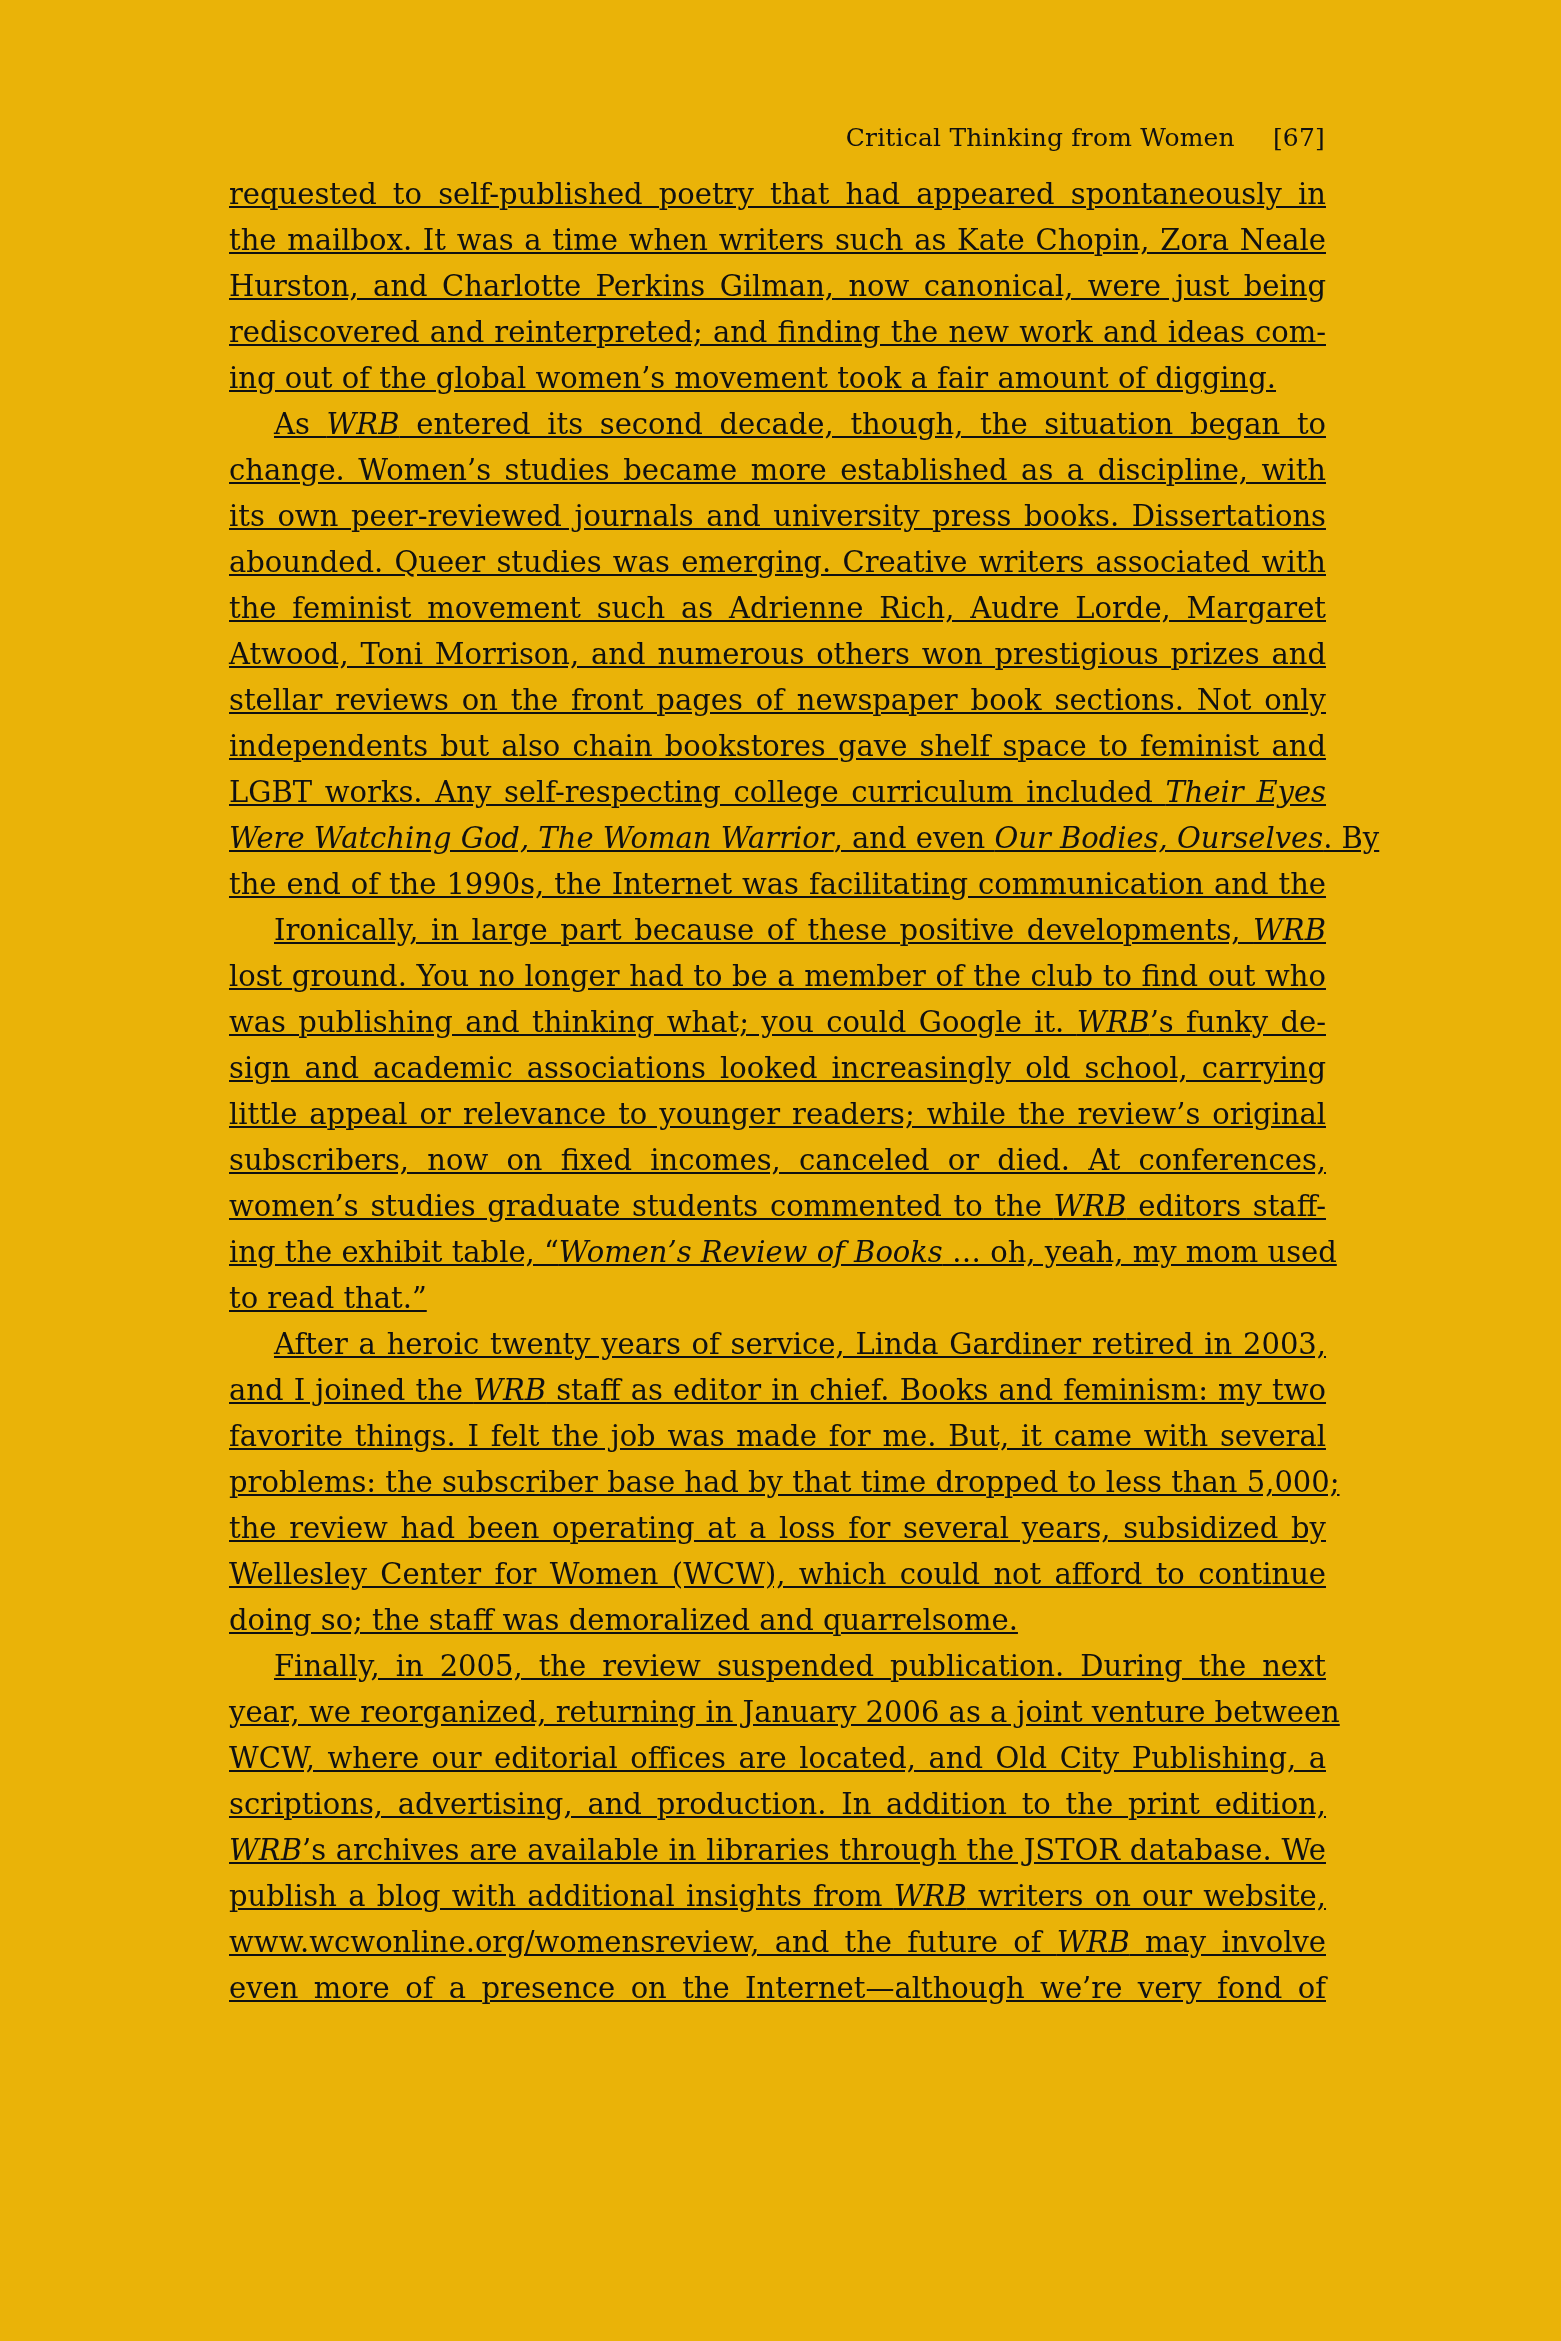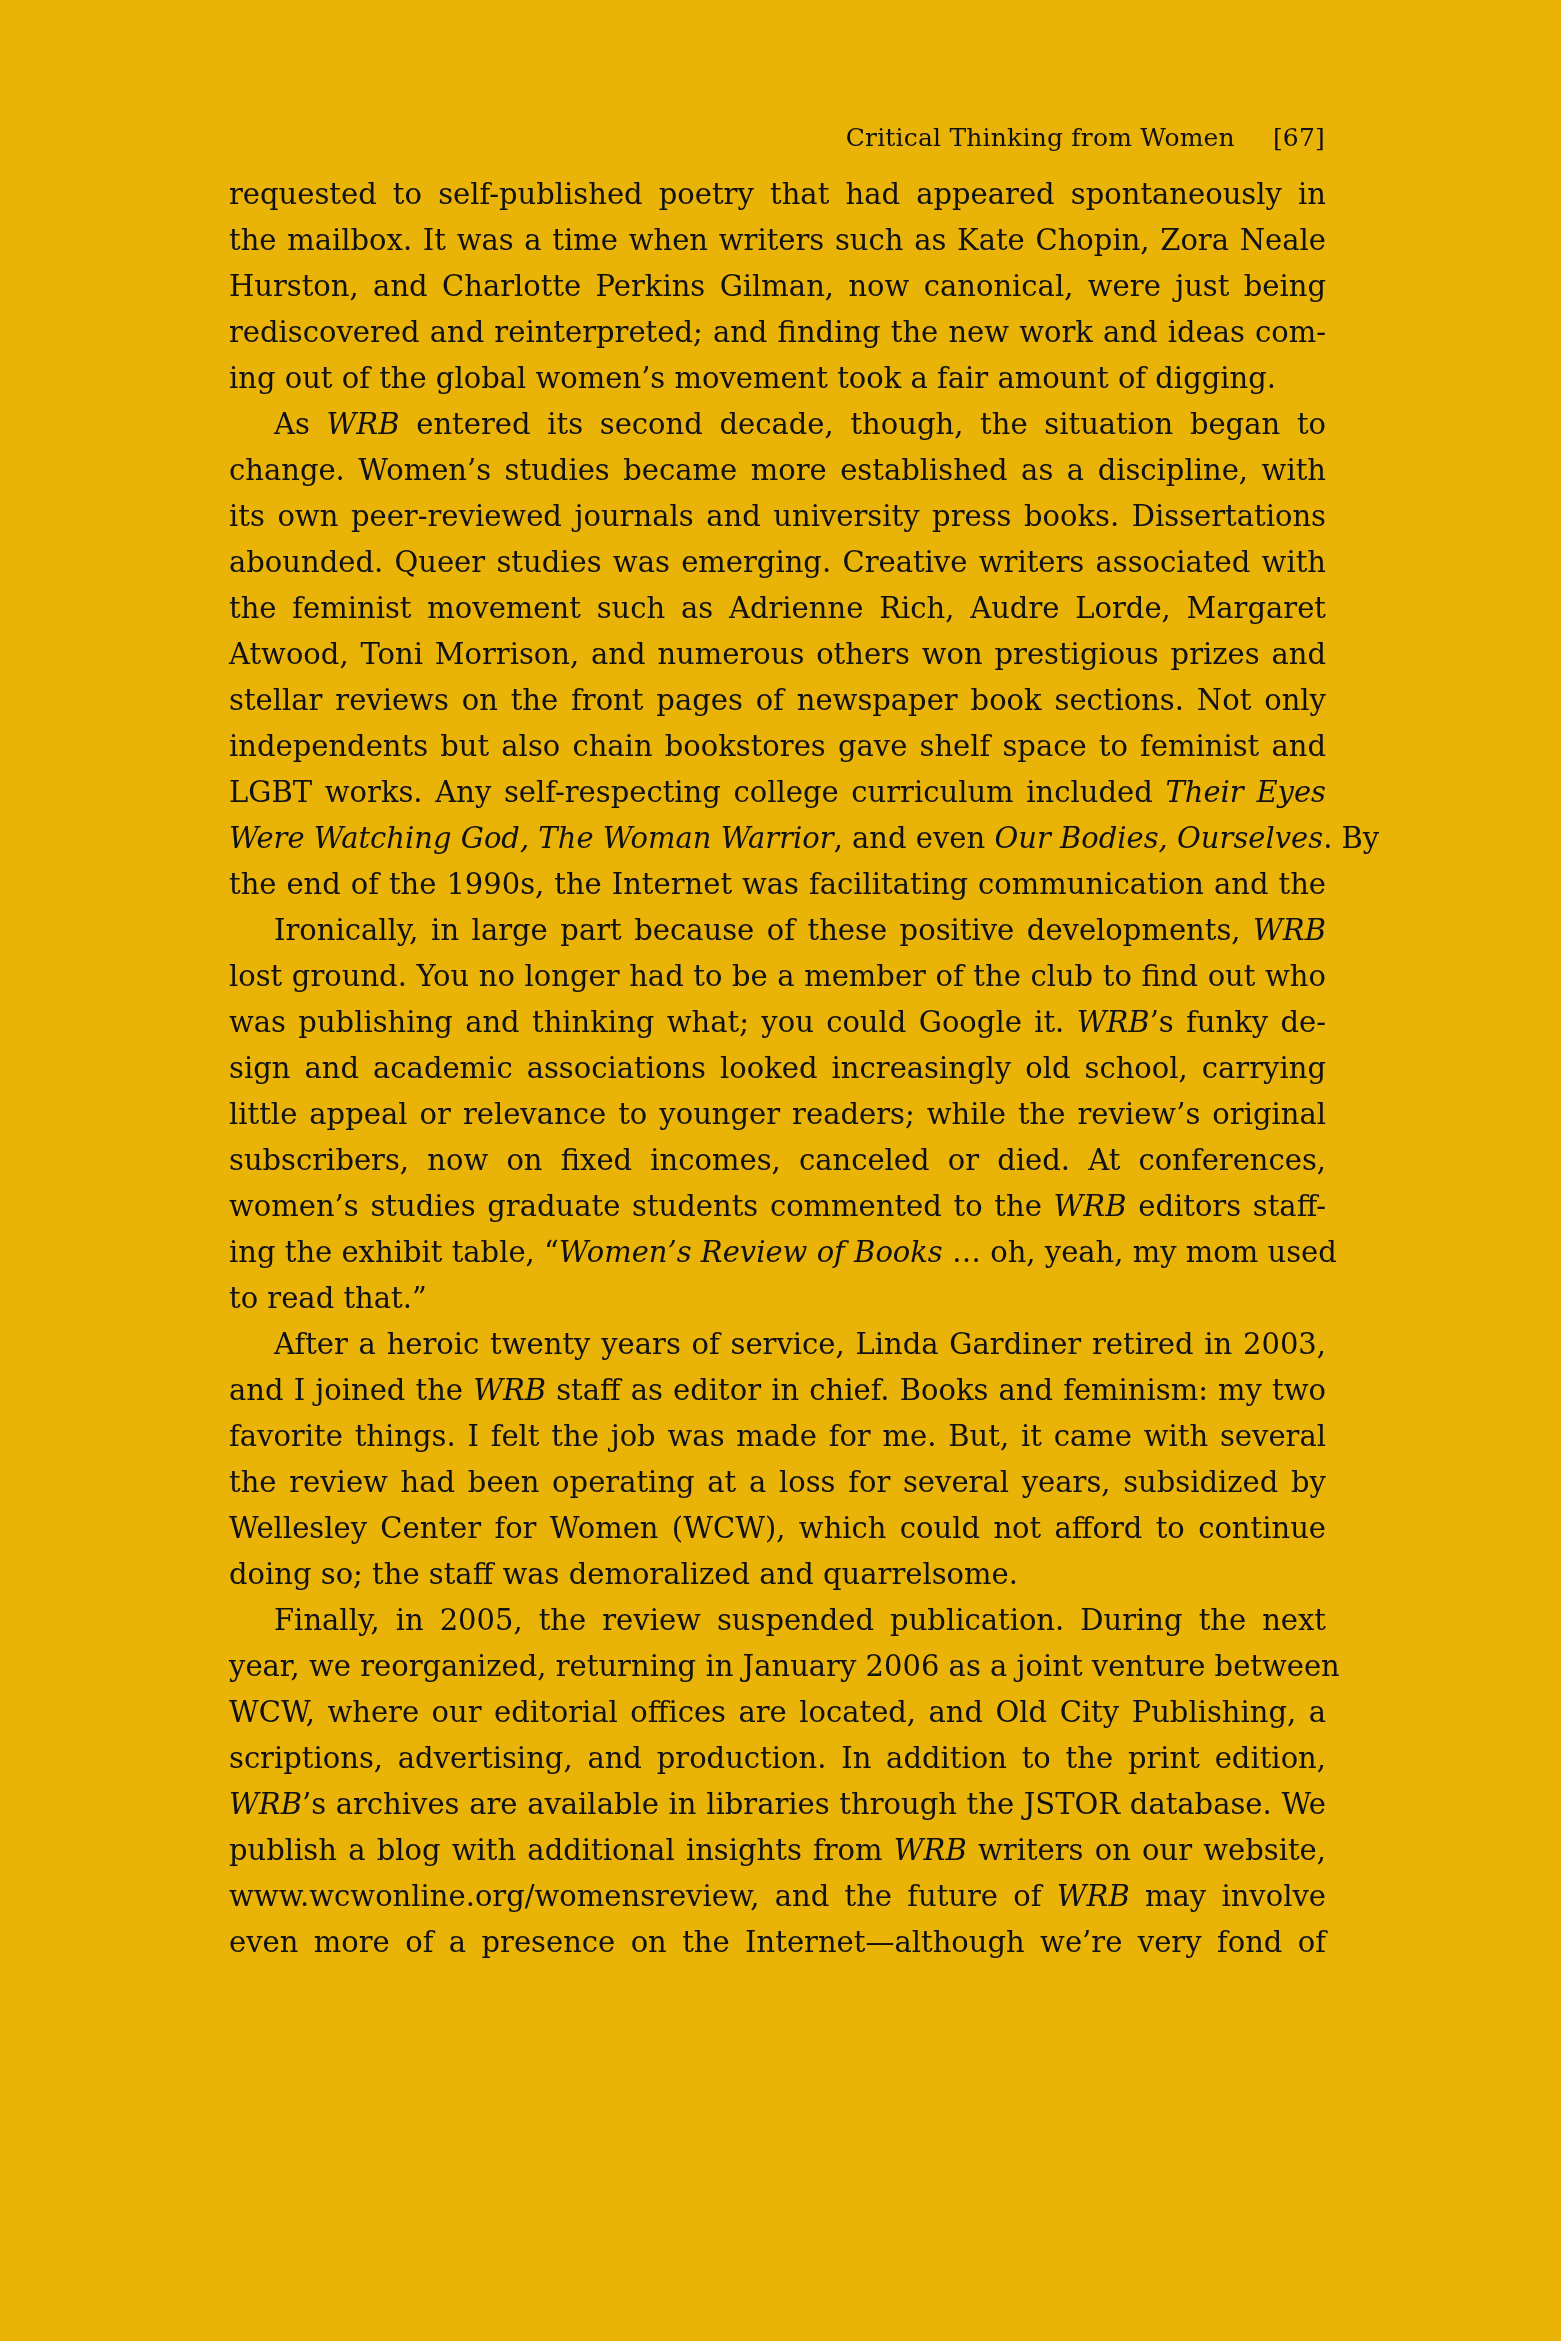--- a/index.html
+++ b/index.html
@@ -40,20 +40,21 @@
       width: 1097px;
       font-size: 29px;
     }
     .line {
       height: 46px;
       line-height: 46px;
       white-space: nowrap;
       text-align: justify;
       text-align-last: justify;
       overflow: visible;
+      text-decoration: underline;
     }
     .line.last {
       text-align: right;
       text-align-last: left;
     }
     .line.indent {
       padding-left: 45px;
     }
     .it {
       font-style: italic;
@@ -91,20 +92,21 @@
       <div class="line"><span>was publishing and thinking what; you could Google it. </span><span class="it">WRB</span><span>’s funky de-</span></div>
       <div class="line"><span>sign and academic associations looked increasingly old school, carrying</span></div>
       <div class="line"><span>little appeal or relevance to younger readers; while the review’s original</span></div>
       <div class="line"><span>subscribers, now on fixed incomes, canceled or died. At conferences,</span></div>
       <div class="line"><span>women’s studies graduate students commented to the </span><span class="it">WRB</span><span> editors staff-</span></div>
       <div class="line"><span>ing the exhibit table, “</span><span class="it">Women’s Review of Books</span><span> … oh, yeah, my mom used</span></div>
       <div class="line last"><span>to read that.”</span></div>
       <div class="line indent"><span>After a heroic twenty years of service, Linda Gardiner retired in 2003,</span></div>
       <div class="line"><span>and I joined the </span><span class="it">WRB</span><span> staff as editor in chief. Books and feminism: my two</span></div>
       <div class="line"><span>favorite things. I felt the job was made for me. But, it came with several</span></div>
+      <div class="line"><span>problems: the subscriber base had by that time dropped to less than 5,000;</span></div>
       <div class="line"><span>the review had been operating at a loss for several years, subsidized by</span></div>
       <div class="line"><span>Wellesley Center for Women (WCW), which could not afford to continue</span></div>
       <div class="line last"><span>doing so; the staff was demoralized and quarrelsome.</span></div>
       <div class="line indent"><span>Finally, in 2005, the review suspended publication. During the next</span></div>
       <div class="line"><span>year, we reorganized, returning in January 2006 as a joint venture between</span></div>
       <div class="line"><span>WCW, where our editorial offices are located, and Old City Publishing, a</span></div>
       <div class="line"><span>scriptions, advertising, and production. In addition to the print edition,</span></div>
       <div class="line"><span class="it">WRB</span><span>’s archives are available in libraries through the JSTOR database. We</span></div>
       <div class="line"><span>publish a blog with additional insights from </span><span class="it">WRB</span><span> writers on our website,</span></div>
       <div class="line"><span>www.wcwonline.org/womensreview, and the future of </span><span class="it">WRB</span><span> may involve</span></div>

